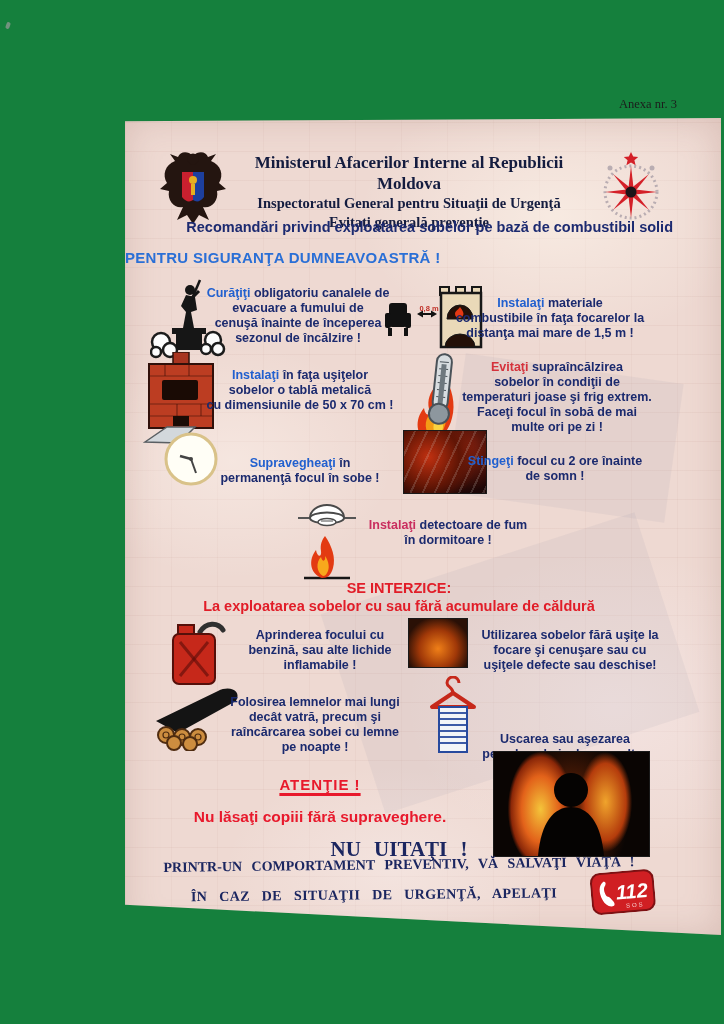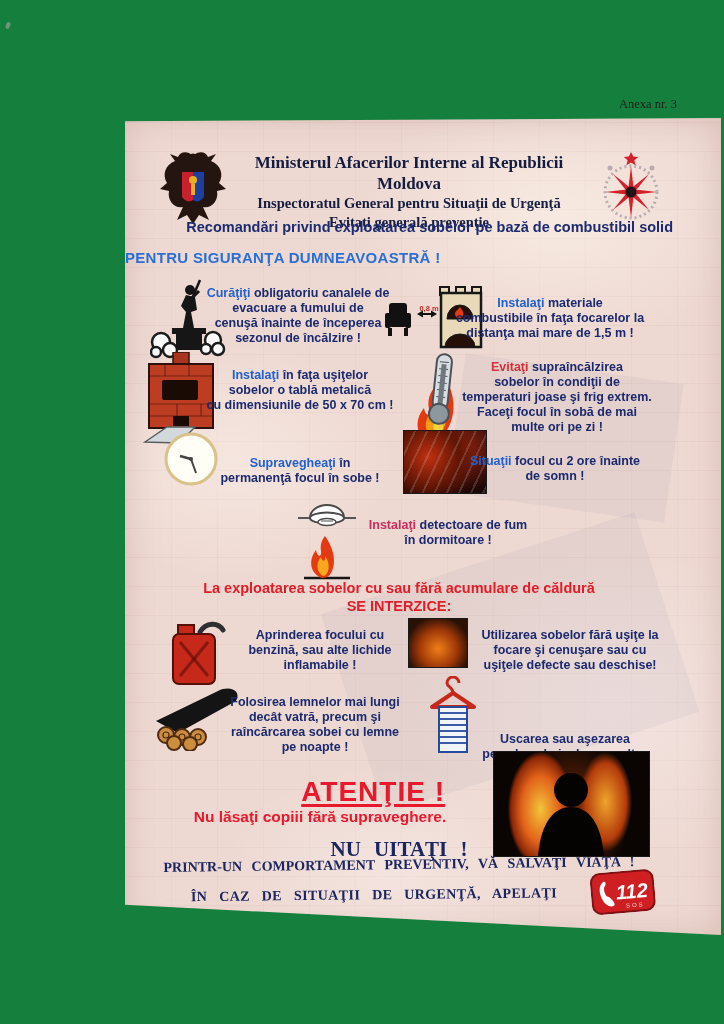--- a/index.html
+++ b/index.html
@@ -54,22 +54,22 @@
       #1c0606;}
   .open-stove-photo{left:283px;top:500px;width:58px;height:48px;background:
       radial-gradient(circle at 50% 62%, #ef7f18, #a03808 45%, #2a1006 78%),#140a06;}
   .child-fire-photo{left:368px;top:633px;width:155px;height:104px;background:
       radial-gradient(ellipse 42px 74px at 30% 55%, #f4c43a, #e2621a 45%, #8a2708 70%, transparent 78%),
       radial-gradient(ellipse 34px 64px at 72% 48%, #f0a42c, #b43c0c 60%, transparent 78%),
       radial-gradient(ellipse 70px 95px at 50% 60%, #7a2a08, transparent 82%),
       #0a0503;}
   .child-fire-photo svg{position:absolute;left:0;top:0;}
   
-  .attn-title{position:absolute;left:70px;top:658px;width:250px;text-align:right;
-              font-weight:bold;font-size:28px;letter-spacing:1px;color:#e8192c;
+  .attn-title{position:absolute;left:70px;top:658px;width:250px;text-align:center;
+              font-weight:bold;font-size:15px;letter-spacing:1px;color:#e8192c;
               text-decoration:underline;text-decoration-thickness:2.5px;text-underline-offset:3px;}
   .attn-msg{position:absolute;left:45px;top:690px;width:300px;text-align:center;
             font-weight:bold;font-size:15.5px;color:#e8192c;}
   .footer-line{position:absolute;left:0;width:548px;text-align:center;
                font-family:"Liberation Serif",serif;font-weight:bold;color:#1b2660;}
   .f1{top:719px;font-size:21px;word-spacing:8px;}
   .f2{top:739px;font-size:14px;word-spacing:6px;transform:rotate(-0.7deg);}
   .f3{top:769px;font-size:14px;word-spacing:8px;letter-spacing:.4px;padding-right:50px;
       box-sizing:border-box;transform:rotate(-0.6deg);}
   .logo112{position:absolute;left:466px;top:753px;transform:rotate(-5deg);}
@@ -223,41 +223,41 @@
         <circle cx="28" cy="28" r="25" fill="#fffef6" stroke="#d9c289" stroke-width="3"></circle>
         <line x1="28" y1="28" x2="17" y2="25" stroke="#444" stroke-width="2.5"></line>
         <line x1="28" y1="28" x2="33" y2="42" stroke="#444" stroke-width="2"></line>
         <circle cx="28" cy="28" r="2" fill="#444"></circle>
       </svg>
     </div>
     <div class="rec" style="left:50px;top:338px;width:250px"><span class="lead-blue">Supravegheaţi</span><span> în
 permanenţă focul în sobe !</span></div>
 
     <div class="photo embers-photo"></div>
-    <div class="rec" style="left:305px;top:336px;width:250px"><span class="lead-blue">Situaţii</span><span> focul cu 2 ore înainte
+    <div class="rec" style="left:305px;top:336px;width:250px"><span class="lead-blue">Stingeţi</span><span> focul cu 2 ore înainte
 de somn !</span></div>
 
     <div class="abs" style="left:171px;top:380px">
       <svg width="62" height="84" viewBox="0 0 62 84">
         <line x1="2" y1="20" x2="60" y2="20" stroke="#555" stroke-width="2"></line>
         <path d="M14 20 a17 13 0 0 1 34 0" fill="#ffffff" stroke="#4a4a4a" stroke-width="2"></path>
         <ellipse cx="31" cy="20" rx="17" ry="5.5" fill="#ffffff" stroke="#4a4a4a" stroke-width="2"></ellipse>
         <ellipse cx="31" cy="24" rx="9" ry="3.5" fill="#ffffff" stroke="#4a4a4a" stroke-width="1.5"></ellipse>
         <line x1="25" y1="23" x2="37" y2="23" stroke="#4a4a4a" stroke-width="1"></line>
         <line x1="8" y1="80" x2="54" y2="80" stroke="#161616" stroke-width="2.5"></line>
         <path d="M26 80 C14 76 12 62 20 52 C21 59 26 60 25 53 C24 46 26 42 29 38 C36 48 40 60 37 70 C35 77 32 80 26 80 Z" fill="#e33a12"></path>
         <path d="M27 78 C20 74 20 64 25 59 C26 64 30 64 29 58 C33 63 34 71 31 75 C30 77 29 78 27 78 Z" fill="#f8a81c"></path>
       </svg>
     </div>
     <div class="rec" style="left:198px;top:400px;width:250px"><span class="lead-magenta">Instalaţi</span><span> detectoare de fum
 în dormitoare !</span></div>
 
     <div class="red-heading">
+      <div>SE INTERZICE:</div>
       <div>La exploatarea sobelor cu sau fără acumulare de căldură</div>
-      <div>SE INTERZICE:</div>
     </div>
 
     <div class="abs" style="left:45px;top:500px">
       <svg width="56" height="70" viewBox="0 0 56 70">
         <path d="M30 14 C36 4 48 4 53 12" fill="none" stroke="#2f2f2f" stroke-width="5" stroke-linecap="round"></path>
         <rect x="8" y="7" width="16" height="11" fill="#c6281a" stroke="#55100a" stroke-width="2"></rect>
         <rect x="3" y="16" width="42" height="50" rx="6" fill="#c6281a" stroke="#55100a" stroke-width="2"></rect>
         <line x1="10" y1="24" x2="38" y2="58" stroke="rgba(90,12,8,.6)" stroke-width="3"></line>
         <line x1="38" y1="24" x2="10" y2="58" stroke="rgba(90,12,8,.6)" stroke-width="3"></line>
       </svg>

